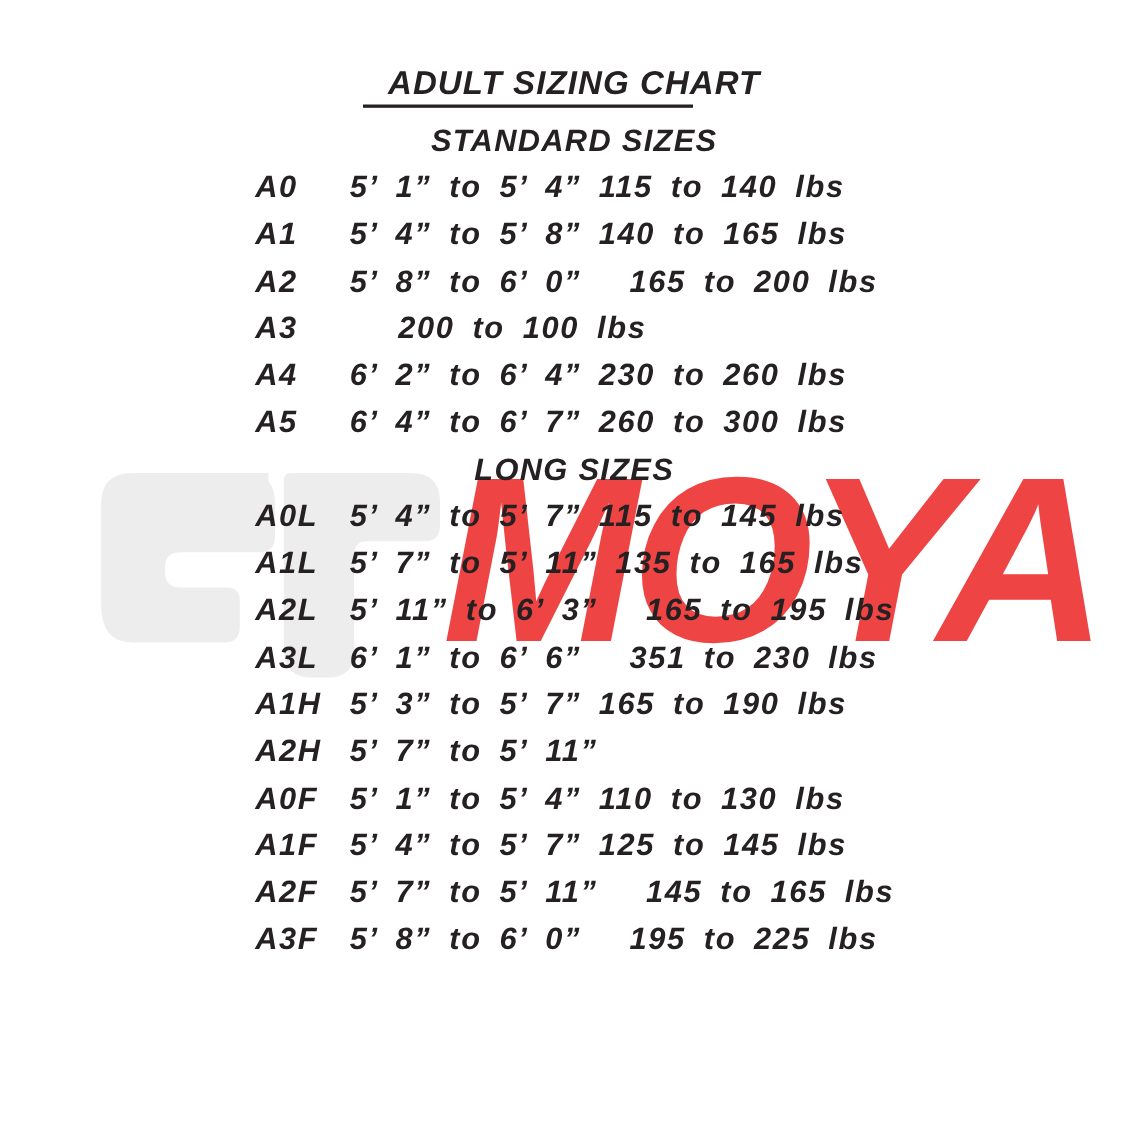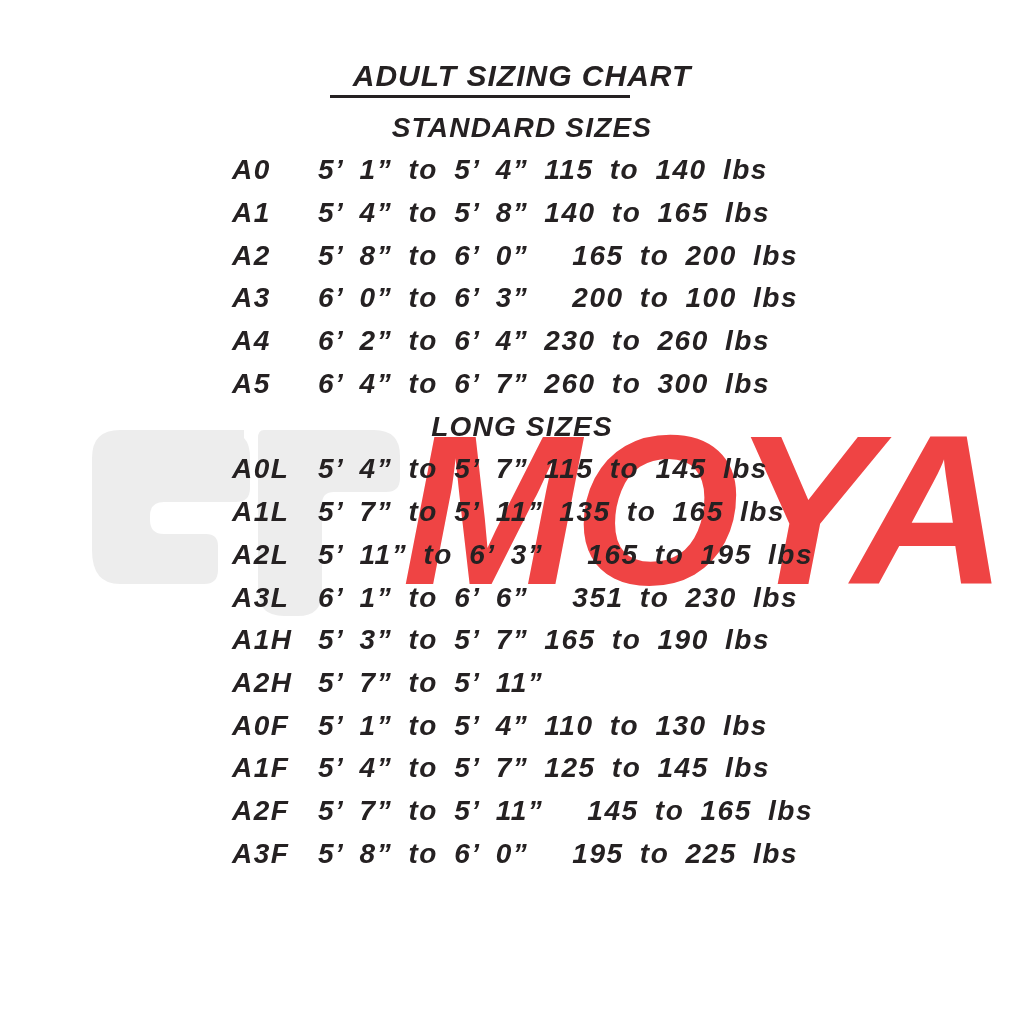--- a/index.html
+++ b/index.html
@@ -95,21 +95,20 @@
   </div>
 
   <div class="size-row">
     <span class="cell code">A2</span>
     <span class="cell height">5’ 8”  to  6’ 0”</span>
     <span class="cell weight wide-gap">165 to 200 lbs</span>
   </div>
 
   <div class="size-row">
     <span class="cell code">A3</span>
-    <span class="cell height">6’ 0”  to  6’ 3”</span>
     <span class="cell weight wide-gap">200 to 100 lbs</span>
   </div>
 
   <div class="size-row">
     <span class="cell code">A4</span>
     <span class="cell height">6’ 2”  to  6’ 4”</span>
     <span class="cell weight">230 to 260 lbs</span>
   </div>
 
   <div class="size-row">

